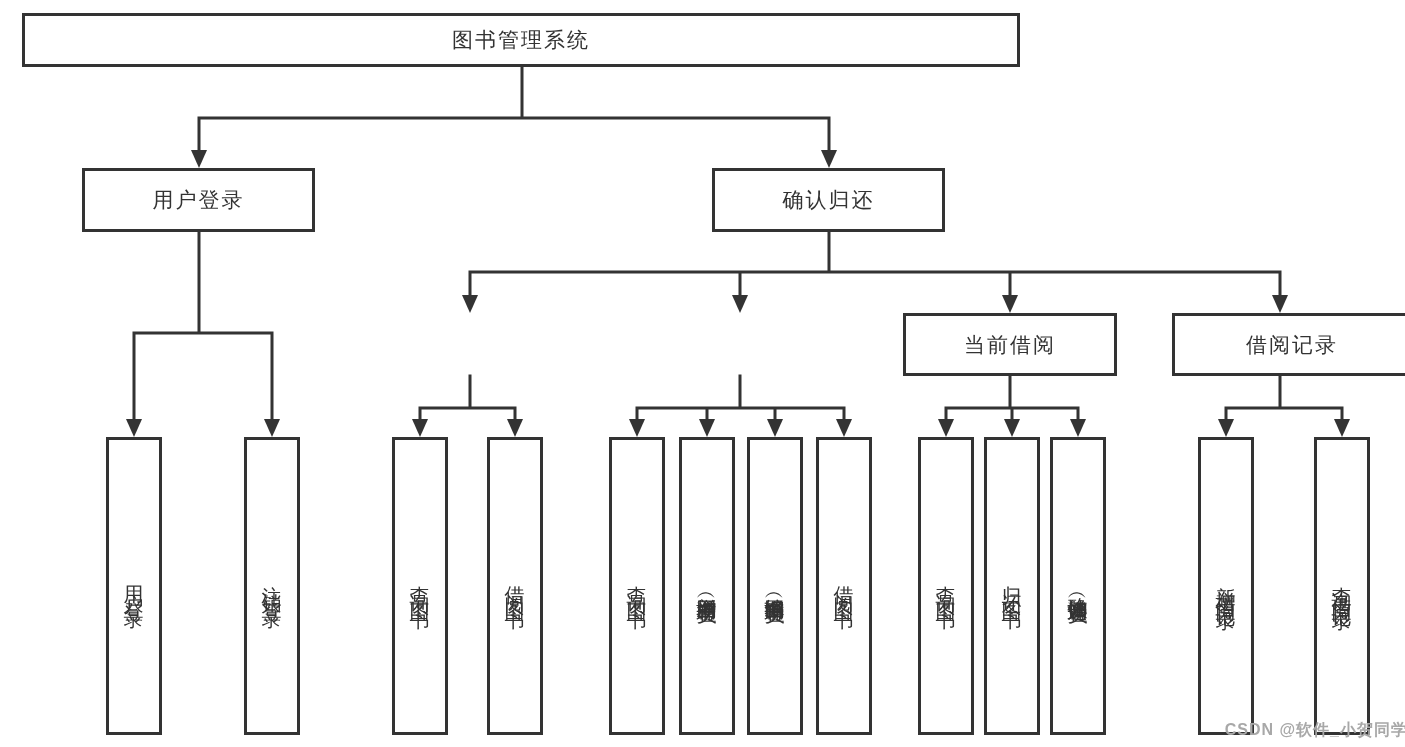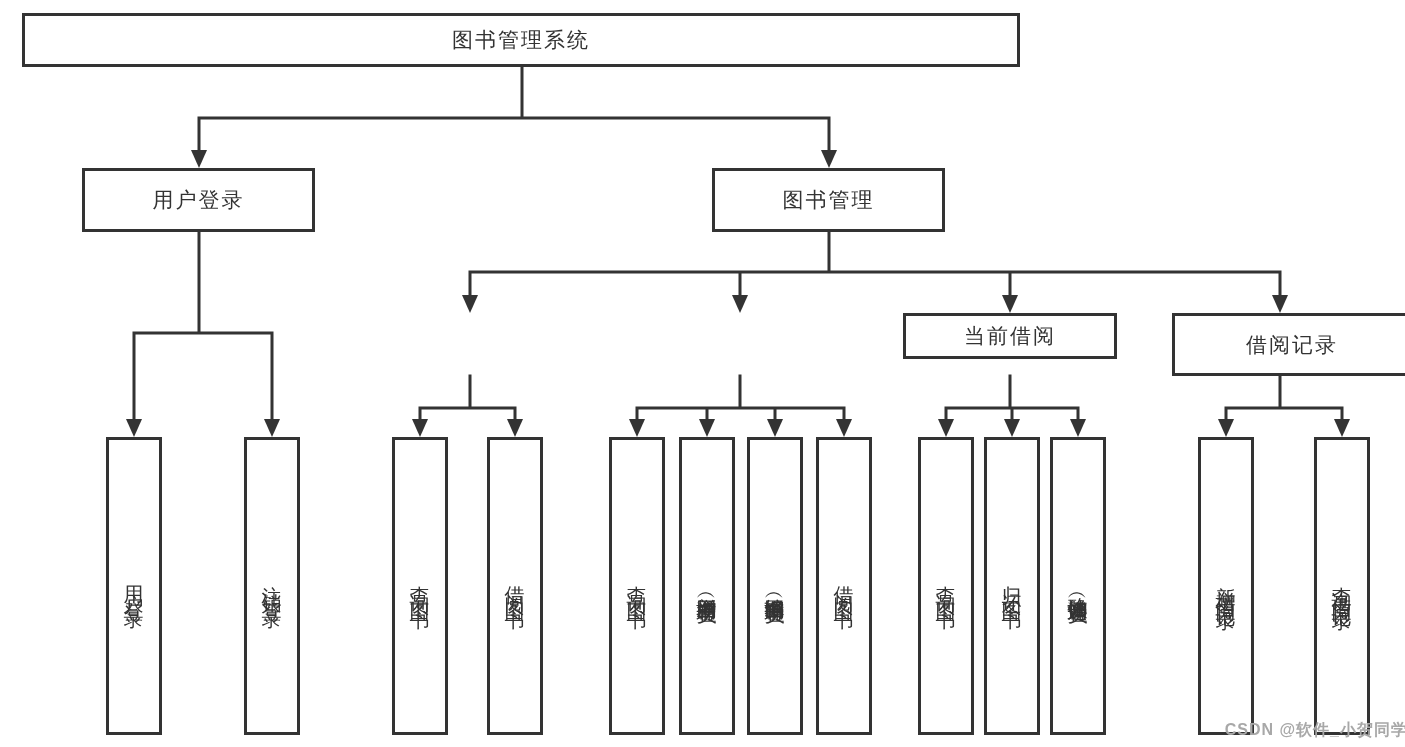--- a/index.html
+++ b/index.html
@@ -102,24 +102,24 @@
   </svg>
 
   <div class="node" style="left:22px;top:13px;width:998px;height:54px">
     <span>图书管理系统</span>
   </div>
 
   <div class="node" style="left:82px;top:168px;width:233px;height:64px">
     <span>用户登录</span>
   </div>
   <div class="node" style="left:712px;top:168px;width:233px;height:64px">
-    <span>图书管理</span>
+    <span>确认归还</span>
   </div>
 
-  <div class="node" style="left:903px;top:313px;width:214px;height:46px">
+  <div class="node" style="left:903px;top:313px;width:214px;height:63px">
     <span>当前借阅</span>
   </div>
   <div class="node" style="left:1172px;top:313px;width:240px;height:63px">
     <span>借阅记录</span>
   </div>
 
   <div class="node leaf" style="left:106px">
     <span class="vtext">用户登录</span>
   </div>
   <div class="node leaf" style="left:244px">

